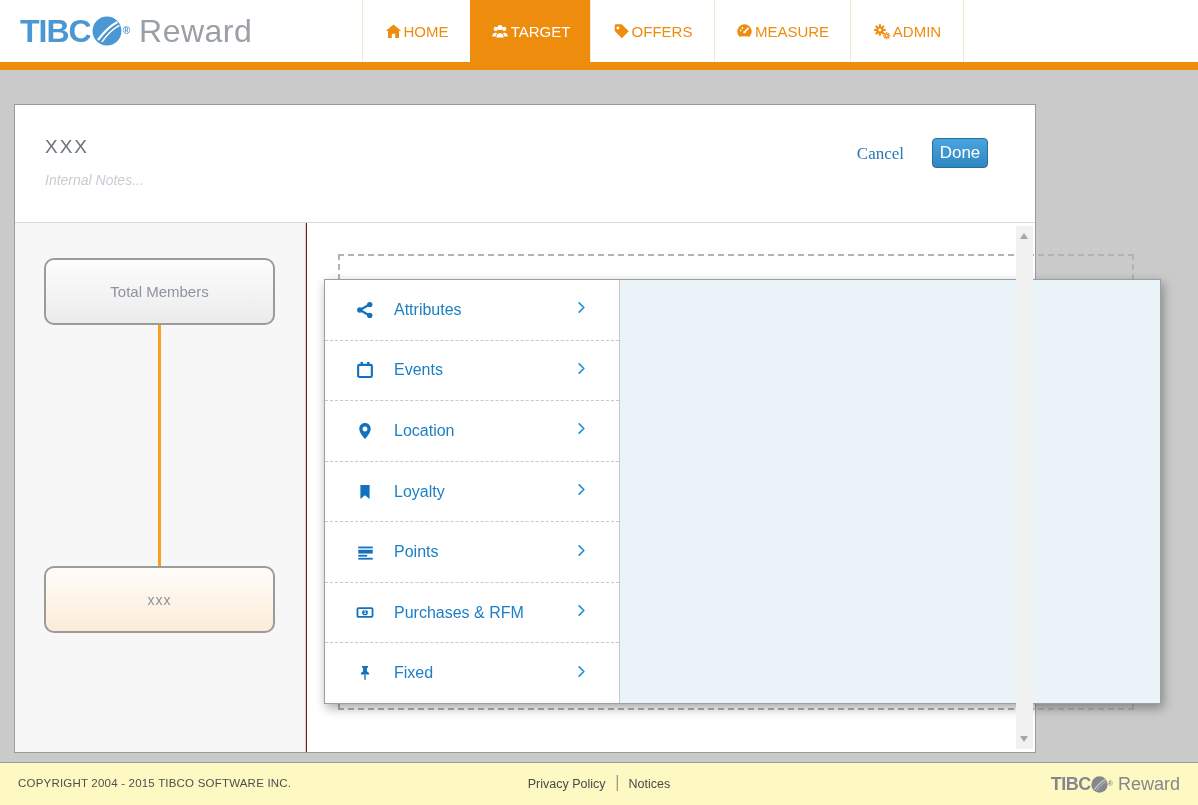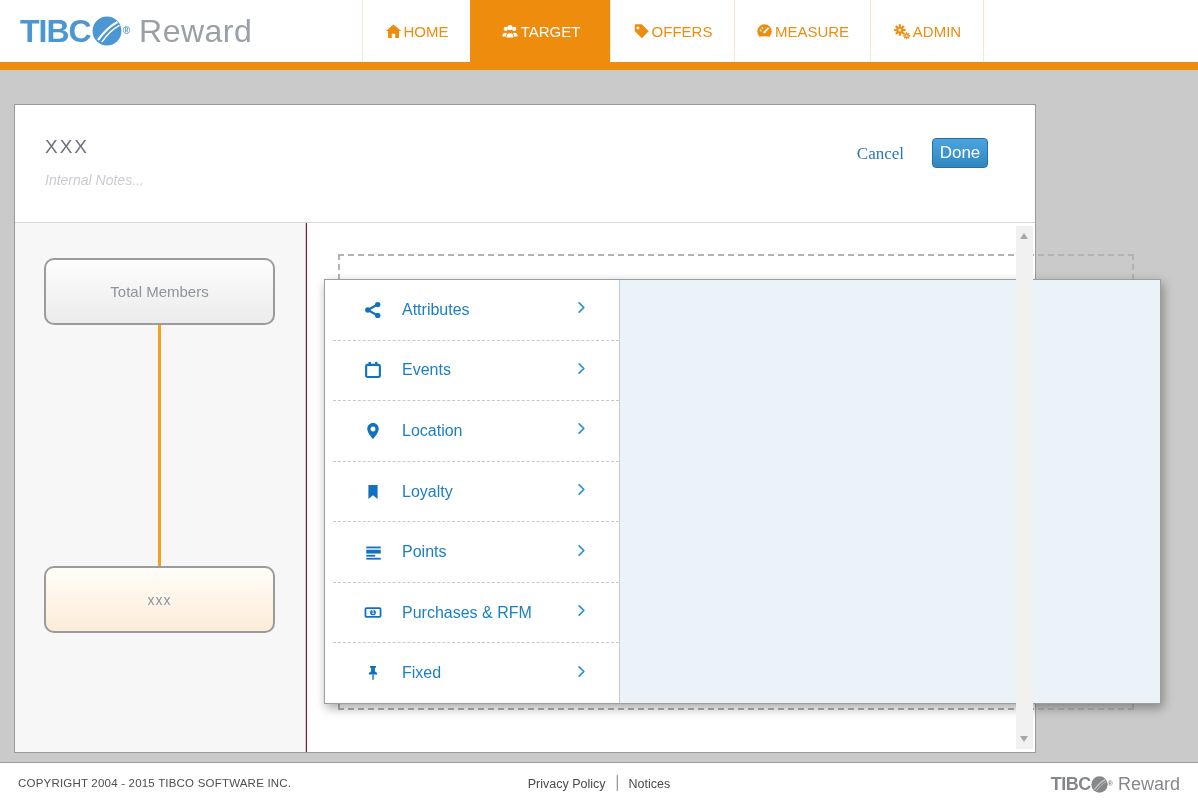--- a/index.html
+++ b/index.html
@@ -38,36 +38,36 @@
                display:flex; align-items:center; justify-content:center; color:#8d949d; cursor:pointer; }
   .node-root { top:35px; background:linear-gradient(#fdfdfd,#ebebeb); font-size:15px; }
   .node-child { top:343px; background:linear-gradient(#fffdf9,#fcecd8); font-size:14px; letter-spacing:1px; }
   .connector { position:absolute; left:143px; top:102px; width:3px; height:241px; background:#f6a01e; }
 
   
   .main { position:absolute; top:118px; left:292px; right:0; bottom:0; background:#ffffff; }
   .dashed-zone { position:absolute; left:31px; top:31px; width:796px; height:456px; border:2px dashed #b3b3b3; }
   .popup { position:absolute; left:17px; top:56px; width:837px; height:425px; display:flex;
            border:1px solid #9e9e9e; background:#ffffff; box-shadow:2px 4px 10px rgba(0,0,0,0.35); }
-  .menu { width:295px; display:flex; flex-direction:column; background:#ffffff; border-right:1px solid #c9c9c9;padding-left:8px; }
+  .menu { width:295px; display:flex; flex-direction:column; background:#ffffff; border-right:1px solid #c9c9c9; }
   .menu-item { flex:1; display:flex; align-items:center; padding-left:29px; cursor:pointer; }
   .menu-item + .menu-item { border-top:1px dashed #c9c9c9; }
   .menu-icon { width:22px; height:17px; color:#1272bf; margin-right:18px; display:flex; align-items:center; justify-content:center; }
   .menu-label { font-size:16px; color:#1b7fc4; }
   .menu-chevron { margin-left:auto; margin-right:30px; color:#2492cf; }
   .preview-pane { flex:1; background:#e9f3f8; }
 
   
   .scrollbar { position:absolute; right:2px; top:3px; bottom:3px; width:17px; background:#f1f1f1; }
   .sb-arrow { position:absolute; left:4px; width:0; height:0; border-left:4.5px solid transparent; border-right:4.5px solid transparent; }
   .sb-up { top:7px; border-bottom:6px solid #a7a7a7; }
   .sb-down { bottom:7px; border-top:6px solid #a7a7a7; }
 
   
-  .footer { position:absolute; left:0; bottom:0; width:100%; height:43px; background:#ffffff; border-top:1px solid #9b9b9b; }
+  .footer { position:absolute; left:0; bottom:0; width:100%; height:43px; background:#fef9c3; border-top:1px solid #9b9b9b; }
   .copyright { position:absolute; left:18px; top:14px; font-size:11.5px; color:#4e4e4e; letter-spacing:0.2px; }
   .footer-links { position:absolute; left:50%; transform:translateX(-50%); top:12px; display:flex; align-items:flex-end; gap:11px; font-size:12.5px; color:#4a4a4a; }
   .footer-links .flink { cursor:pointer; }
   .footer-links .fsep { width:1px; height:16px; background:#7c7c7c; }
   .footer-logo { position:absolute; right:18px; top:11px; display:flex; align-items:center; font-size:18px; line-height:20px; color:#84888c; }
   .footer-logo .t-gray { font-weight:bold; letter-spacing:-0.5px; }
   .footer-logo .o-glyph { width:17px; height:17px; display:inline-block; }
   .footer-logo .reg { font-size:7px; font-weight:bold; align-self:flex-start; }
   .footer-logo .product { margin-left:5px; }
 </style>
@@ -92,21 +92,21 @@
 
     <div class="nav">
       <div class="nav-tab" style="width:108px">
         <span>
           <svg viewBox="0 0 16 16" width="17" height="17" fill="currentColor">
               <path d="M8 1.4 L15.2 7.6 L13.2 7.6 L13.2 14.2 L9.6 14.2 L9.6 10 L6.4 10 L6.4 14.2 L2.8 14.2 L2.8 7.6 L0.8 7.6 Z"></path>
             </svg>
         </span>
         <span>HOME</span>
       </div>
-      <div class="nav-tab active" style="width:140px">
+      <div class="nav-tab active" style="width:120px">
         <span>
           <svg viewBox="0 0 16 16" width="18" height="17" fill="currentColor">
               <circle cx="4" cy="5.6" r="2"></circle>
               <circle cx="12" cy="5.6" r="2"></circle>
               <circle cx="8" cy="4.2" r="2.4"></circle>
               <path d="M4.6 13.6 q0-4 3.4-4 q3.4 0 3.4 4 z"></path>
               <path d="M0.8 12.6 q0-3.4 2.9-3.4 q1 0 1.7 0.5 q-1.3 1-1.4 2.9 z"></path>
               <path d="M15.2 12.6 q0-3.4-2.9-3.4 q-1 0-1.7 0.5 q1.3 1 1.4 2.9 z"></path>
             </svg>
         </span>

